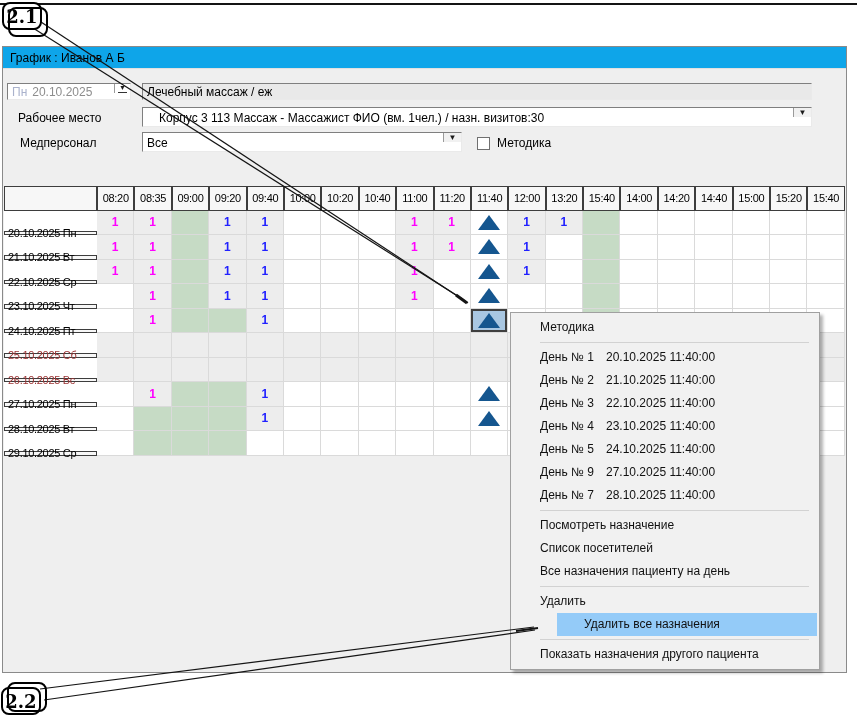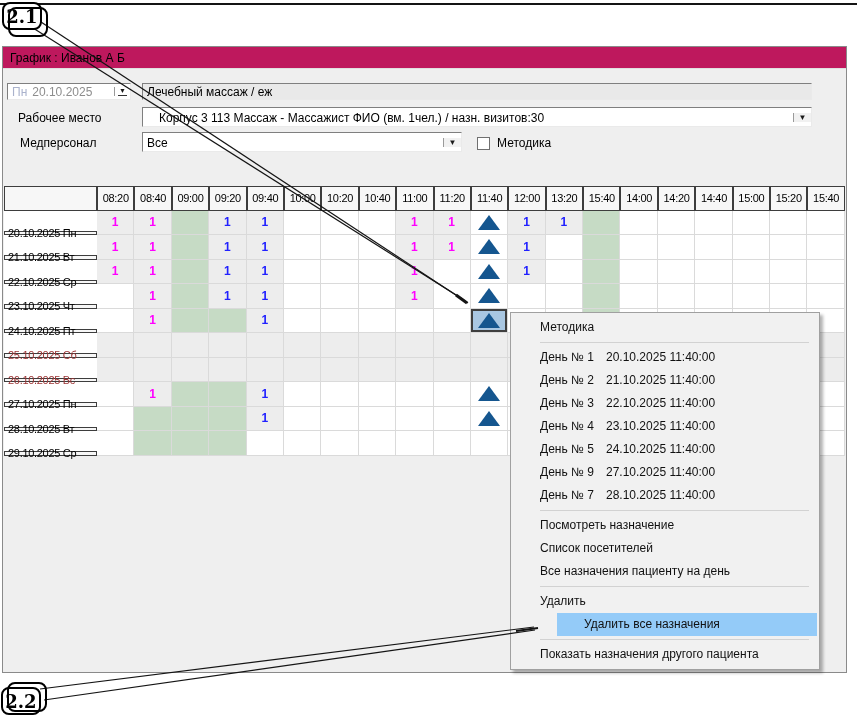--- a/index.html
+++ b/index.html
@@ -17,27 +17,27 @@
   .callout::before{content:"";position:absolute;border:2px solid #000;border-radius:8px;background:transparent;z-index:-1;}
   #c21{left:2px;top:2px;}
   #c21::before{left:4px;top:3px;width:36px;height:26px;}
   #c22{left:1px;top:687px;}
   #c22::before{left:4px;top:-7px;width:36px;height:26px;}
   #leaders{position:absolute;left:0;top:0;z-index:50;pointer-events:none;}
 
   
   .window{position:absolute;left:2px;top:46px;width:845px;height:627px;background:#efefef;
     border:1px solid #8a8a8a;box-sizing:border-box;}
-  .titlebar{position:absolute;left:3px;top:47px;width:843px;height:22px;background:#be185d;
+  .titlebar{position:absolute;left:3px;top:47px;width:843px;height:22px;background:#0ea5e9;
     border-bottom:1px solid #e0e0e0;font-size:12px;line-height:22px;padding-left:7px;box-sizing:border-box;}
 
   
   .flabel{position:absolute;font-size:12px;}
   .combo{position:absolute;box-sizing:border-box;background:#fff;border:1px solid;
-    border-color:#7f7f7f #eaeaea #eaeaea #7f7f7f;font-size:12px;display:flex;align-items:center;}
+    border-color:#7f7f7f #eaeaea #eaeaea #7f7f7f;font-size:12px;display:flex;align-items:flex-start;}
   .combo .val{flex:1;padding:1px 4px 0 4px;white-space:nowrap;overflow:hidden;align-self:center;}
   .combo .arrow{width:17px;border-left:1px solid #9a9a9a;background:#f1f1f1;display:flex;
     align-items:center;justify-content:center;font-size:8px;color:#1a1a1a;}
   #dateCombo{left:7px;top:83px;width:124px;height:17px;}
   #dateCombo .day{color:#aab2cc;padding-right:5px;}
   #dateCombo .val{color:#8d8d8d;}
   #dateCombo .arrow{width:15px;background:#fff;font-size:7px;}
   #dateCombo .arrow span{border-bottom:1px solid #333;padding:0 1px 1px 1px;}
   #serviceField{left:142px;top:83px;width:670px;height:17px;background:#e9e9e9;}
   #wpCombo{left:142px;top:107px;width:670px;height:20px;padding-left:12px;}
@@ -105,21 +105,21 @@
   <span class="val">Все</span>
   <span class="arrow">▼</span>
 </div>
 
 <div id="mcheck"></div>
 <div class="flabel" id="mlabel">Методика</div>
 
 <div id="grid">
     <div class="ghdr"></div>
     <div class="ghdr">08:20</div>
-    <div class="ghdr">08:40</div>
+    <div class="ghdr">08:35</div>
     <div class="ghdr">09:00</div>
     <div class="ghdr">09:20</div>
     <div class="ghdr">09:40</div>
     <div class="ghdr">10:00</div>
     <div class="ghdr">10:20</div>
     <div class="ghdr">10:40</div>
     <div class="ghdr">11:00</div>
     <div class="ghdr">11:20</div>
     <div class="ghdr">11:40</div>
     <div class="ghdr">12:00</div>

